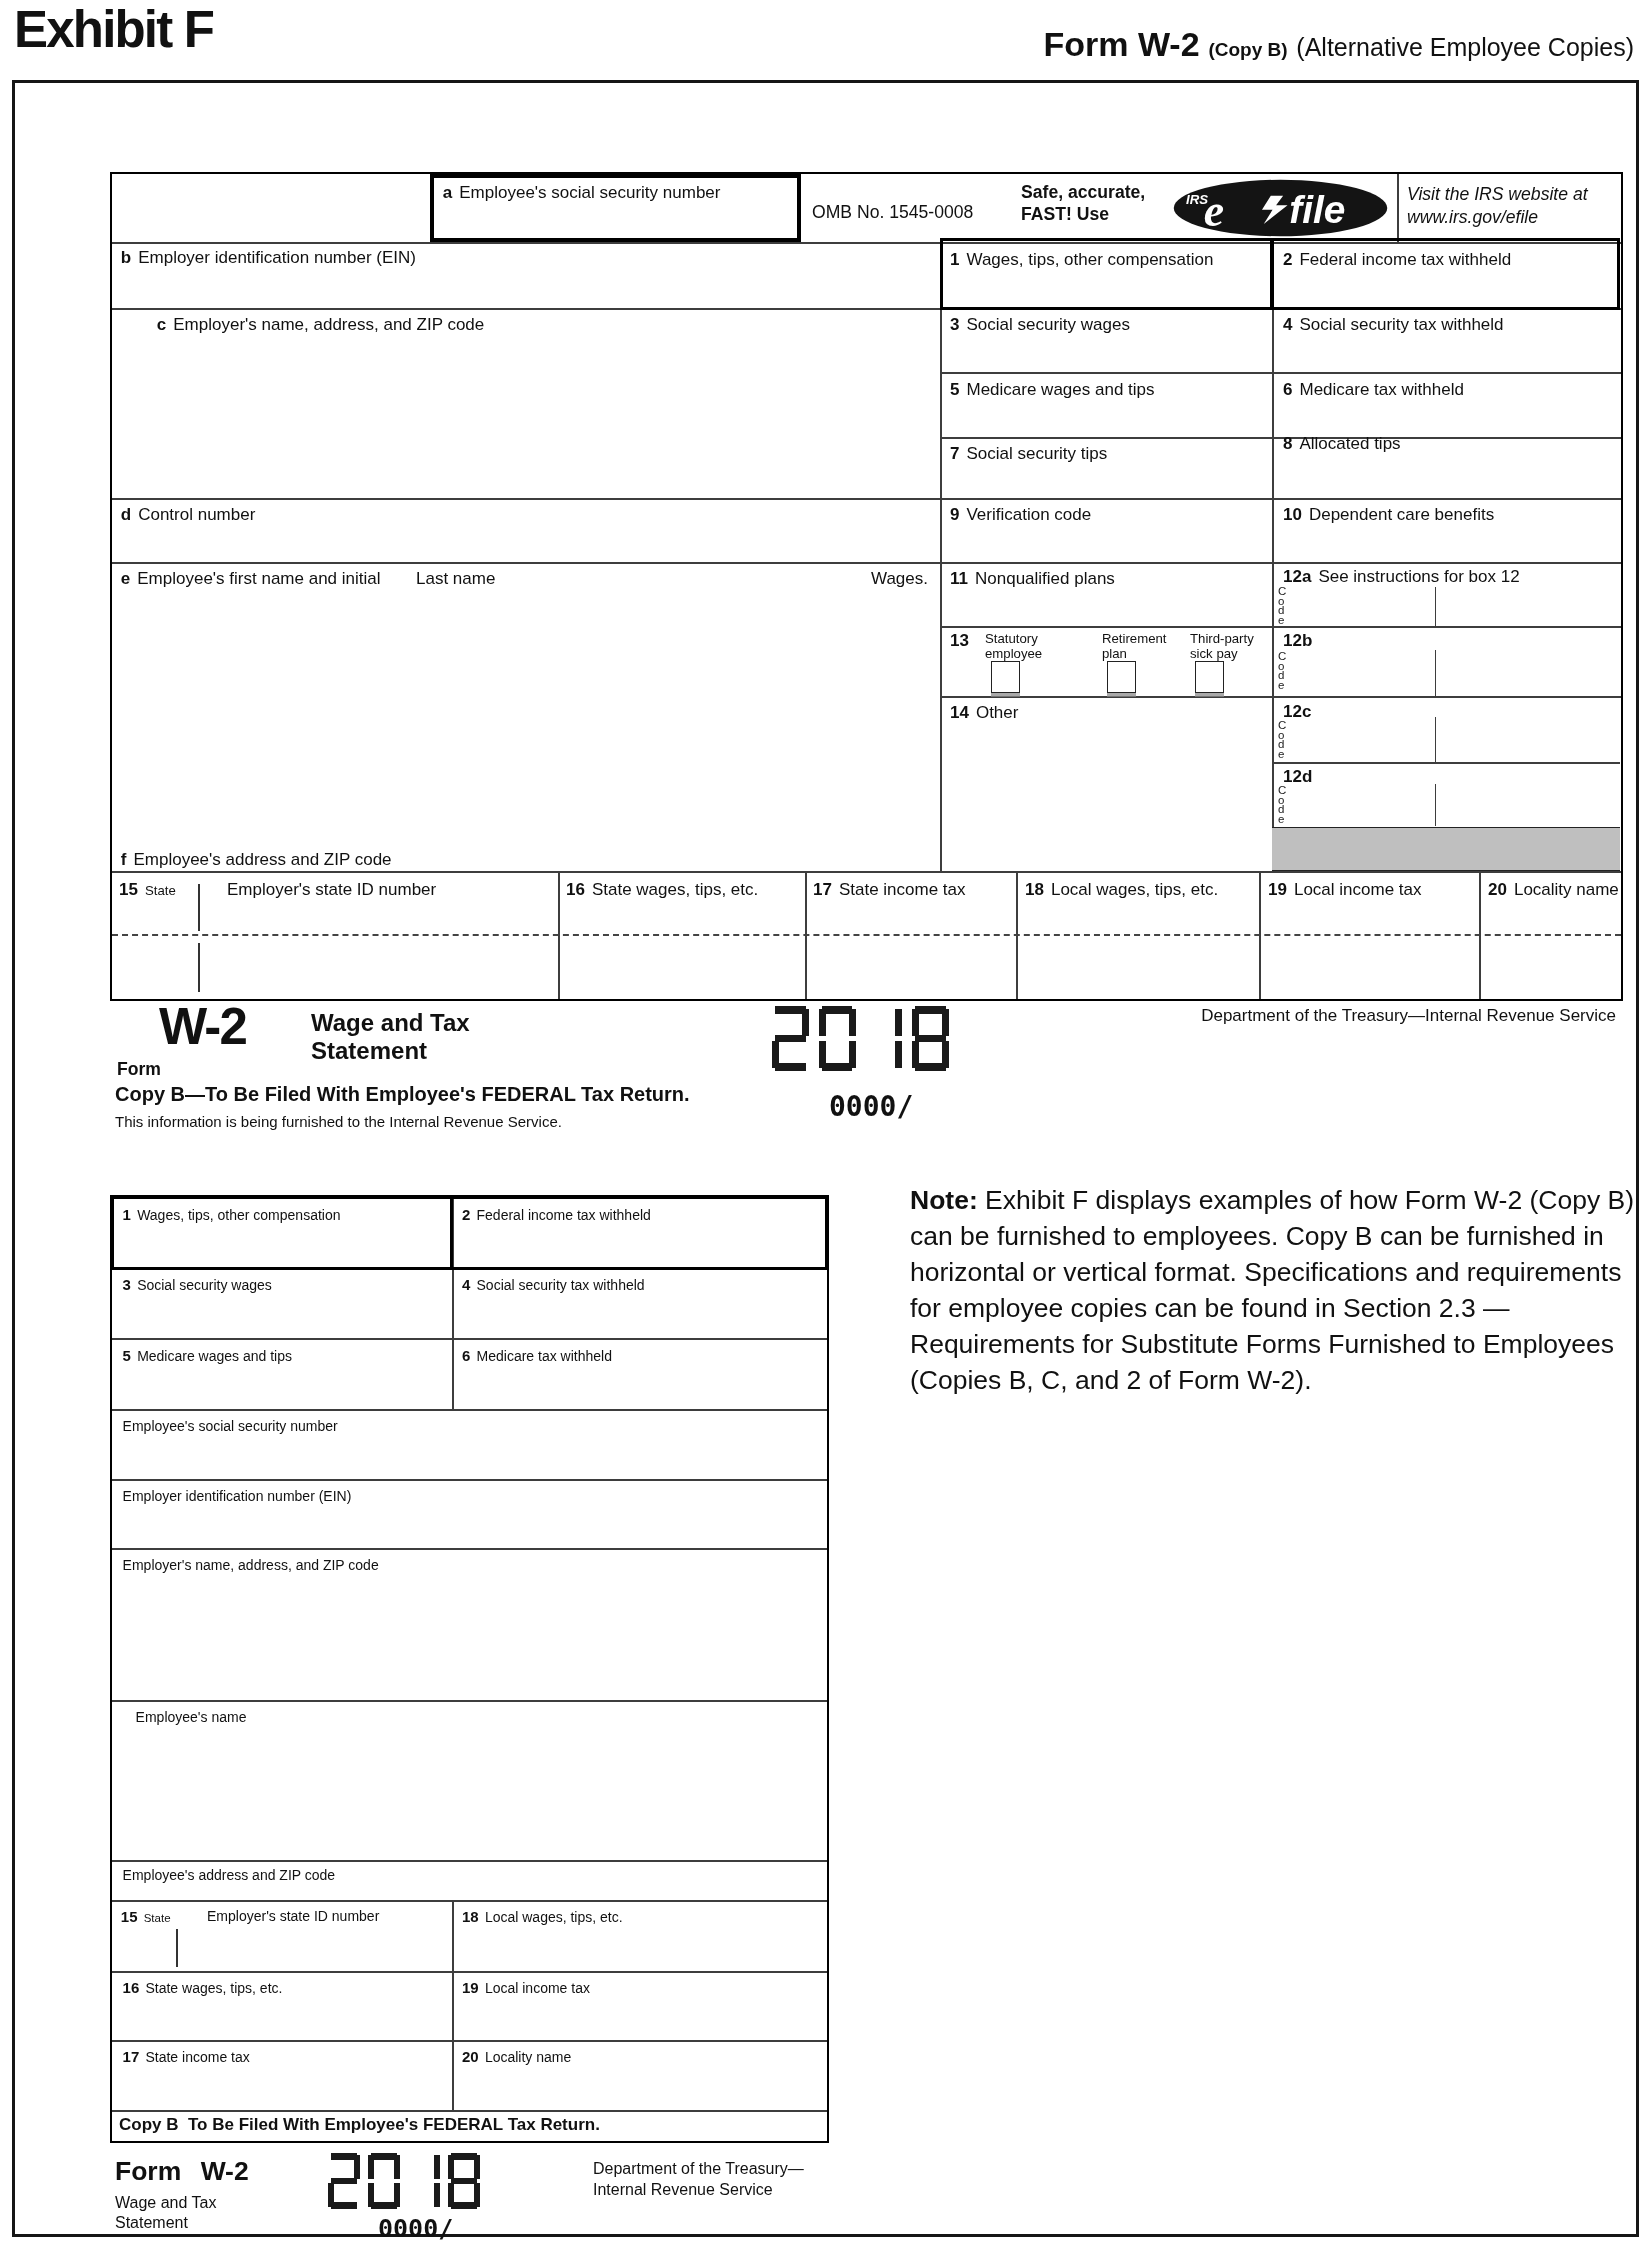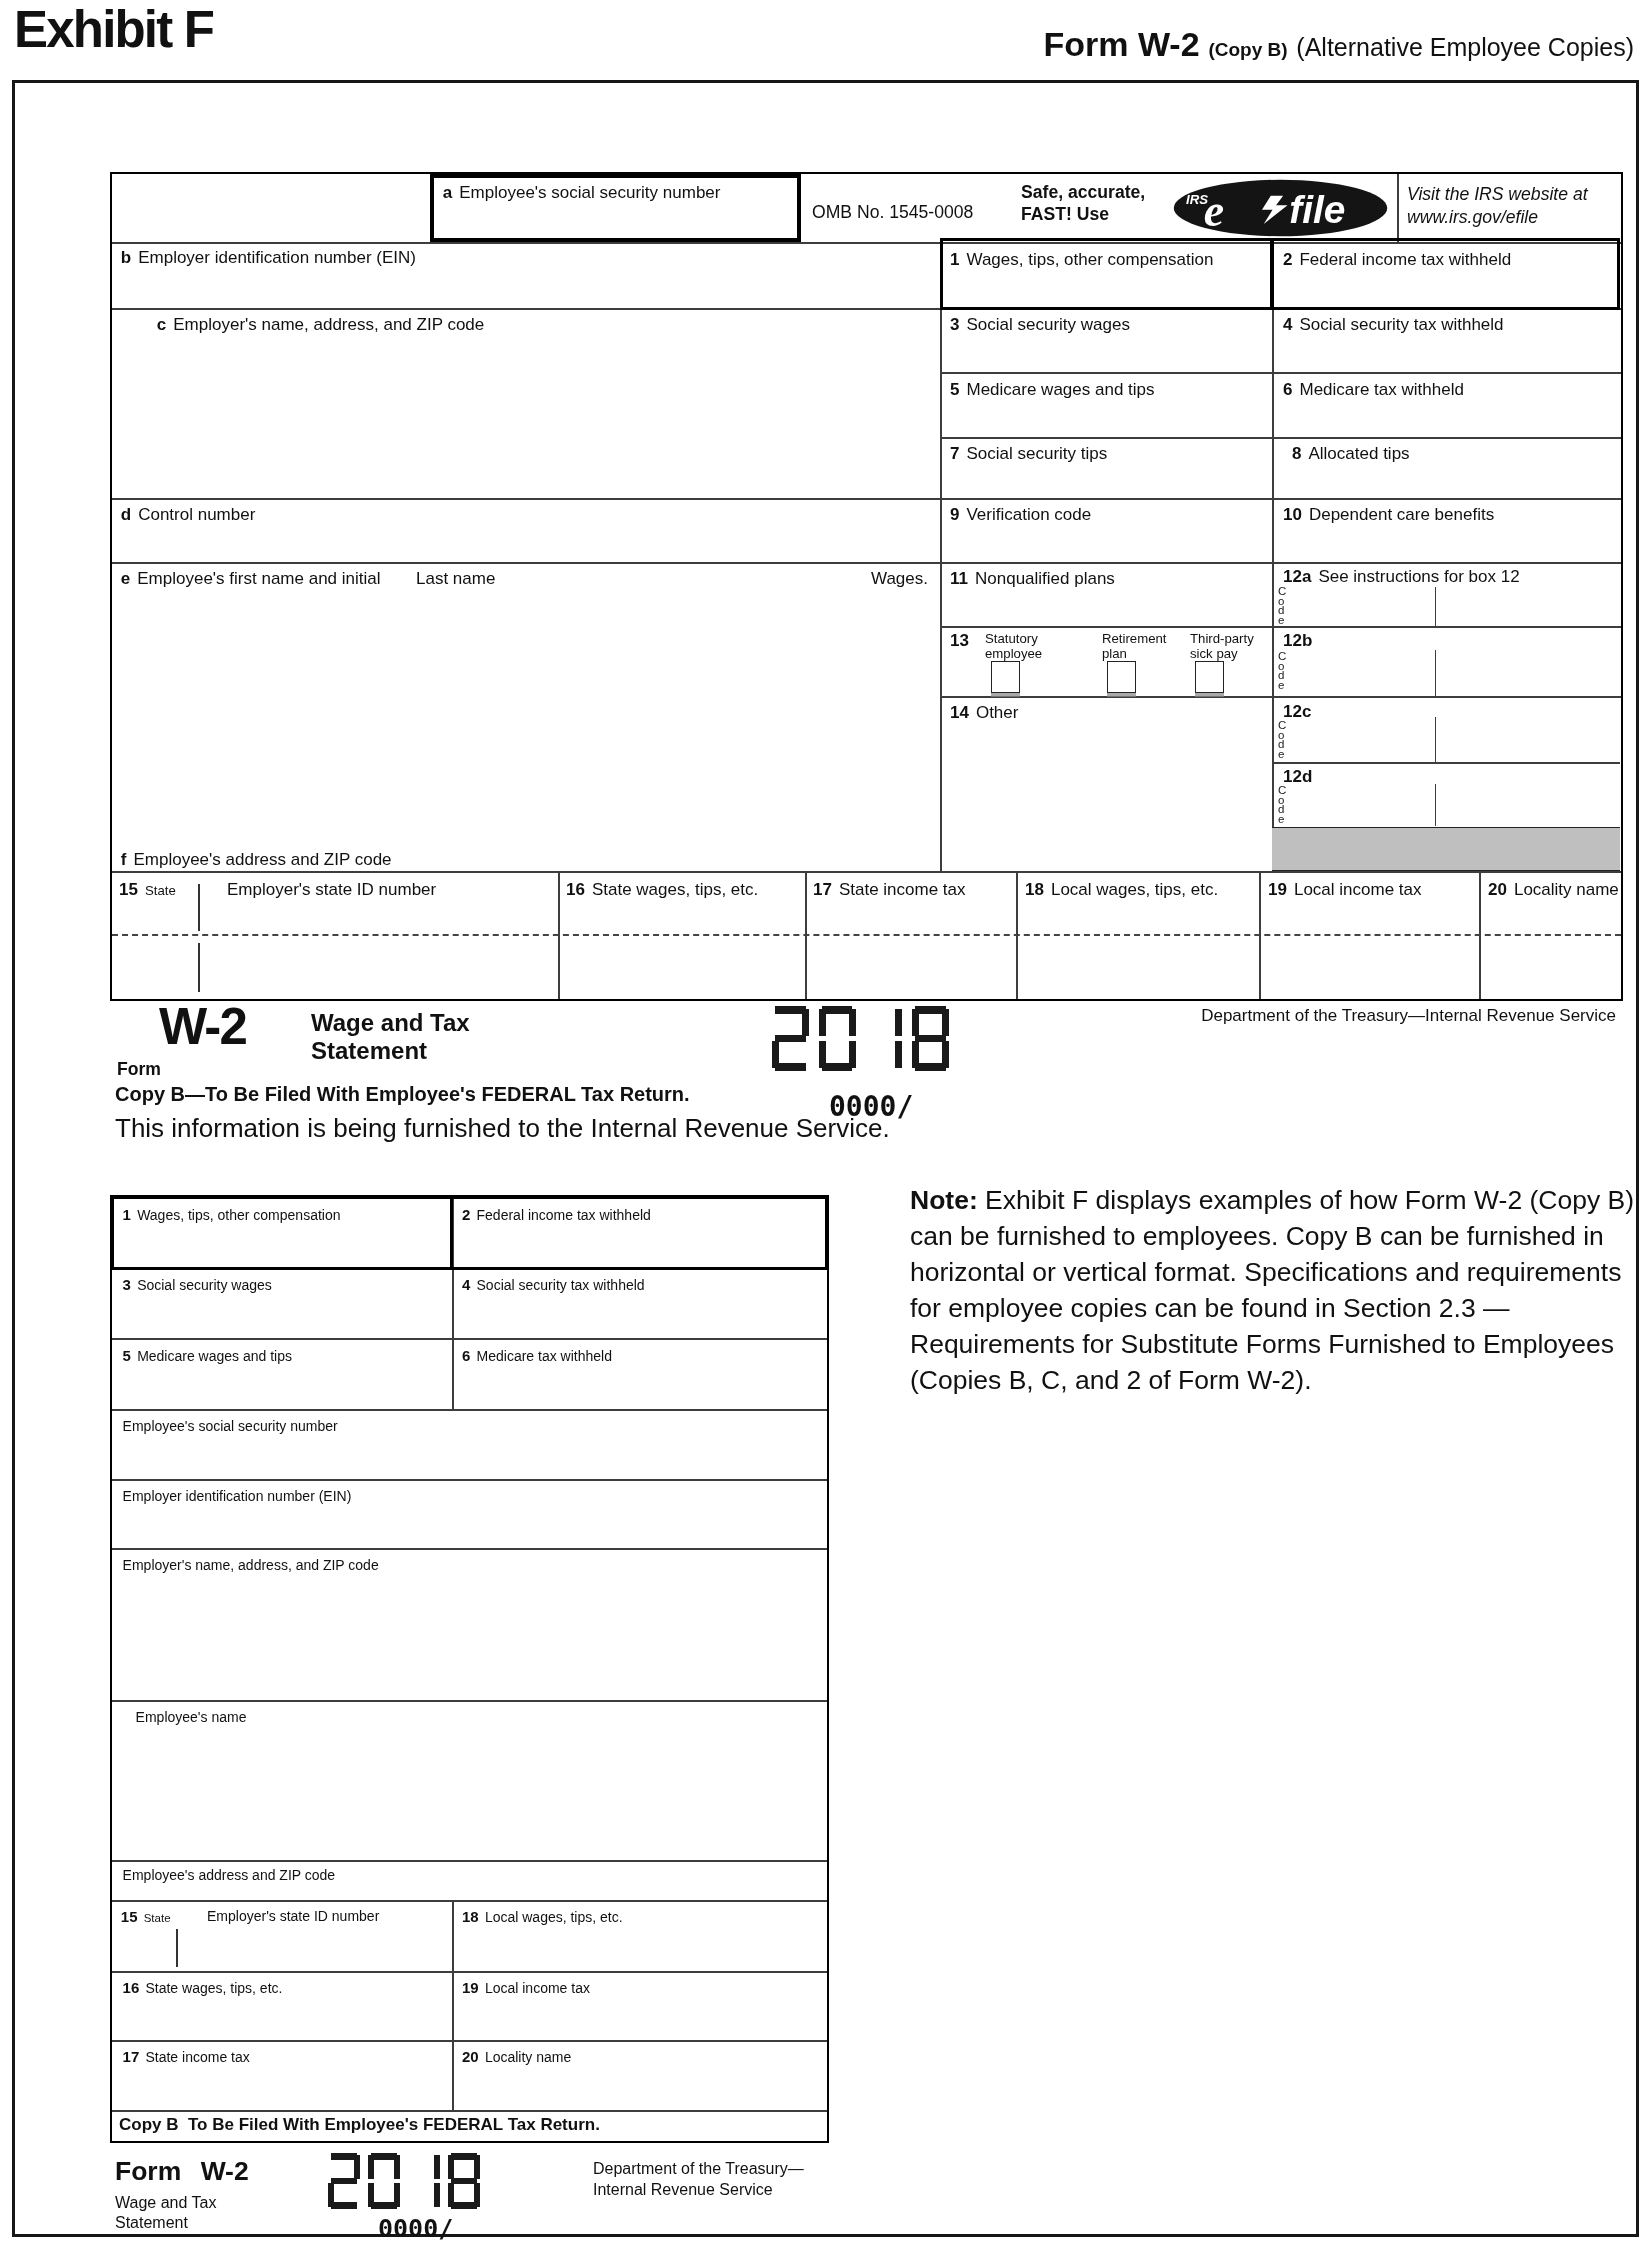--- a/index.html
+++ b/index.html
@@ -27,21 +27,21 @@
   .tiny{font-size:13.2px;}
   .codev{position:absolute;font-size:11.5px;line-height:9.7px;width:8.8px;word-break:break-all;color:#222;}
   .checkbox{position:absolute;width:26.5px;height:30px;border:1.8px solid #222;background:#fff;box-shadow:0 3.5px 0 #a9a9a9;}
   .graybar{position:absolute;background:#bfbfbf;border-top:1.8px solid #222;border-bottom:1.8px solid #222;box-sizing:border-box;}
   .tick{position:absolute;width:1.8px;background:#333;}
   
   .f1-formword{position:absolute;left:117px;top:1059px;font-size:17.6px;font-weight:bold;}
   .f1-w2{position:absolute;left:159px;top:997px;font-size:51px;font-weight:900;letter-spacing:-1.8px;}
   .f1-wage{position:absolute;left:311px;top:1009px;font-size:24px;font-weight:bold;line-height:28px;}
   .f1-copyb{position:absolute;left:115px;top:1083px;font-size:20px;font-weight:bold;}
-  .f1-furnish{position:absolute;left:115px;top:1113px;font-size:26px;}
+  .f1-furnish{position:absolute;left:115px;top:1113px;font-size:15px;}
   .f1-dept{position:absolute;right:34px;top:1006px;font-size:17px;}
   .f1-code{position:absolute;left:829px;top:1090px;font-size:28px;font-weight:bold;font-family:"DejaVu Sans Mono",monospace;}
   .f2-formline{position:absolute;left:115px;top:2156px;font-size:26.5px;font-weight:bold;display:flex;gap:19.4px;}
   .f2-wage{position:absolute;left:115px;top:2193px;font-size:16px;line-height:20px;}
   .f2-code{position:absolute;left:378px;top:2214px;font-size:25px;font-weight:bold;font-family:"DejaVu Sans Mono",monospace;}
   .f2-dept{position:absolute;left:593px;top:2158px;font-size:16px;line-height:21px;width:256px;}
   
   .ss{position:absolute;white-space:nowrap;}
   .sdig{position:relative;display:inline-block;}
   .ss-lg .sdig{width:37px;height:65px;margin-right:9.7px;}
@@ -139,21 +139,21 @@
   <div class="suff" style="left:732px;top:395px;width:84px;">Wages.</div>
   <div class="lbl" style="left:8.8px;top:676px;"><b>f</b><span>Employee's address and ZIP code</span></div>
 
   <div class="lbl" style="left:838px;top:76px;"><b>1</b><span>Wages, tips, other compensation</span></div>
   <div class="lbl" style="left:1171px;top:76px;"><b>2</b><span>Federal income tax withheld</span></div>
   <div class="lbl" style="left:838px;top:141px;"><b>3</b><span>Social security wages</span></div>
   <div class="lbl" style="left:1171px;top:141px;"><b>4</b><span>Social security tax withheld</span></div>
   <div class="lbl" style="left:838px;top:206px;"><b>5</b><span>Medicare wages and tips</span></div>
   <div class="lbl" style="left:1171px;top:206px;"><b>6</b><span>Medicare tax withheld</span></div>
   <div class="lbl" style="left:838px;top:270px;"><b>7</b><span>Social security tips</span></div>
-  <div class="lbl" style="left:1171px;top:270px;margin-left:9px;"><b>8</b><span>Allocated tips</span></div>
+  <div class="lbl" style="left:1171px;top:260px;"><b>8</b><span>Allocated tips</span></div>
   <div class="lbl" style="left:838px;top:331px;"><b>9</b><span>Verification code</span></div>
   <div class="lbl" style="left:1171px;top:331px;"><b>10</b><span>Dependent care benefits</span></div>
   <div class="lbl" style="left:838px;top:395px;"><b>11</b><span>Nonqualified plans</span></div>
   <div class="lbl" style="left:1171px;top:393px;"><b>12a</b><span>See instructions for box 12</span></div>
   <div class="codev" style="left:1166px;top:413px;">Code</div>
   <div class="lbl" style="left:1171px;top:457px;"><b>12b</b></div>
   <div class="codev" style="left:1166px;top:478px;">Code</div>
   <div class="lbl" style="left:1171px;top:528px;"><b>12c</b></div>
   <div class="codev" style="left:1166px;top:547px;">Code</div>
   <div class="lbl" style="left:1171px;top:593px;"><b>12d</b></div>

